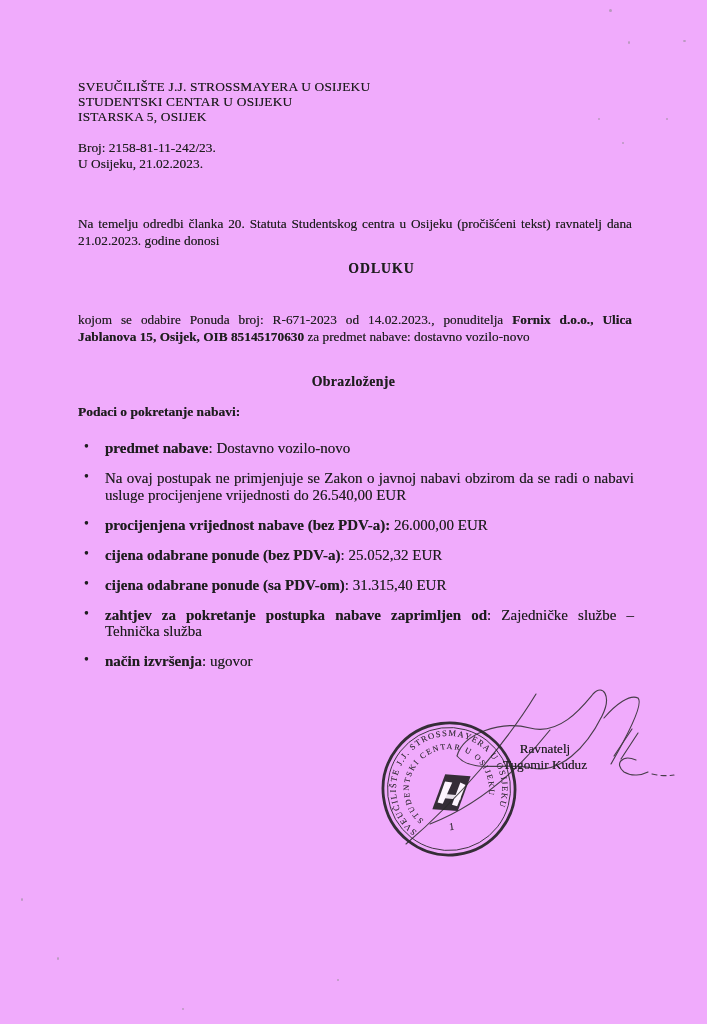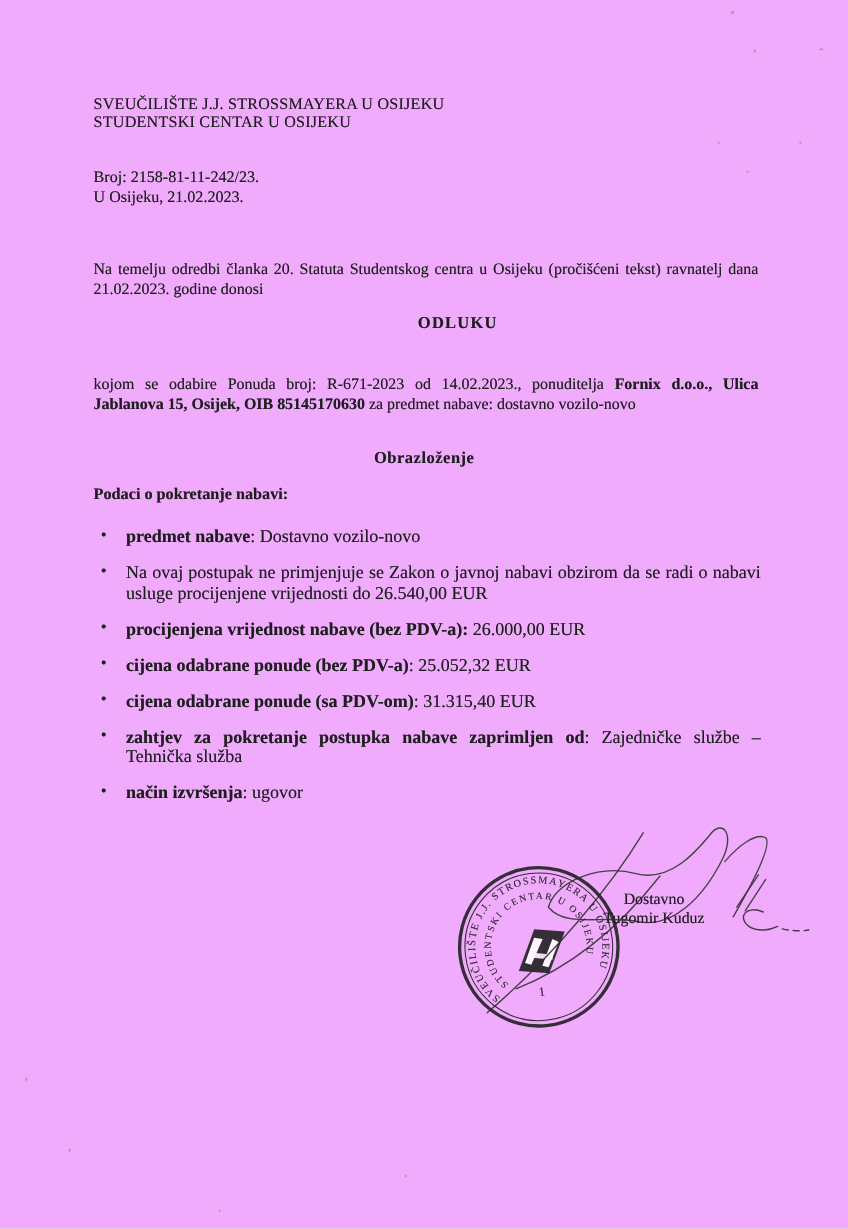--- a/index.html
+++ b/index.html
@@ -41,20 +41,21 @@
   .speck{position:absolute;background:#8a8a8a;border-radius:50%;opacity:.55;}
 </style>
 </head>
 <body>
 
 <div class="page">
 
   <div class="abs hdr">
     <div>SVEUČILIŠTE J.J. STROSSMAYERA U OSIJEKU</div>
     <div>STUDENTSKI CENTAR U OSIJEKU</div>
+    <div>ISTARSKA 5, OSIJEK</div>
   </div>
 
   <div class="abs ref">
     <div>Broj: 2158-81-11-242/23.</div>
     <div>U Osijeku, 21.02.2023.</div>
   </div>
 
   <div class="abs para p1">Na temelju odredbi članka 20. Statuta Studentskog centra u Osijeku (pročišćeni tekst)  ravnatelj dana 21.02.2023. godine donosi</div>
 
   <div class="abs center-head h-odluku">ODLUKU</div>
@@ -69,21 +70,21 @@
     <li><b>predmet nabave</b><span>: Dostavno vozilo-novo</span></li>
     <li><b></b><span>Na ovaj postupak  ne primjenjuje se Zakon o javnoj nabavi obzirom da se radi o nabavi usluge procijenjene vrijednosti do 26.540,00 EUR</span></li>
     <li><b>procijenjena vrijednost nabave (bez PDV-a):</b><span> 26.000,00 EUR</span></li>
     <li><b>cijena odabrane ponude (bez PDV-a)</b><span>: 25.052,32 EUR</span></li>
     <li><b>cijena odabrane ponude (sa PDV-om)</b><span>: 31.315,40 EUR</span></li>
     <li><b>zahtjev za pokretanje postupka nabave zaprimljen od</b><span>: Zajedničke službe – Tehnička služba</span></li>
     <li><b>način izvršenja</b><span>: ugovor</span></li>
   </ul>
 
   <div class="abs sig-block">
-    <div>Dostavno</div>
+    <div>Ravnatelj</div>
     <div>Tugomir Kuduz</div>
   </div>
 
   <svg class="abs stamp" viewBox="0 0 150 150">
     <defs>
       <path id="arcOuter" d="M 75,75 m -53,0 a 53,53 0 1,1 106,0 a 53,53 0 1,1 -106,0"></path>
       <path id="arcInner" d="M 75,75 m -40,0 a 40,40 0 1,1 80,0 a 40,40 0 1,1 -80,0"></path>
     </defs>
     <g stroke="#1c1c1c" fill="none">
       <circle cx="75" cy="75" r="66" stroke-width="2.8"></circle>

